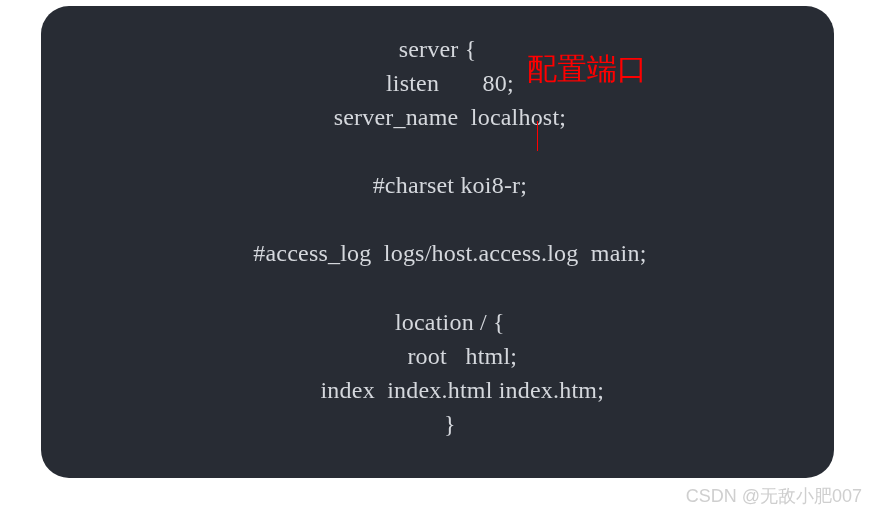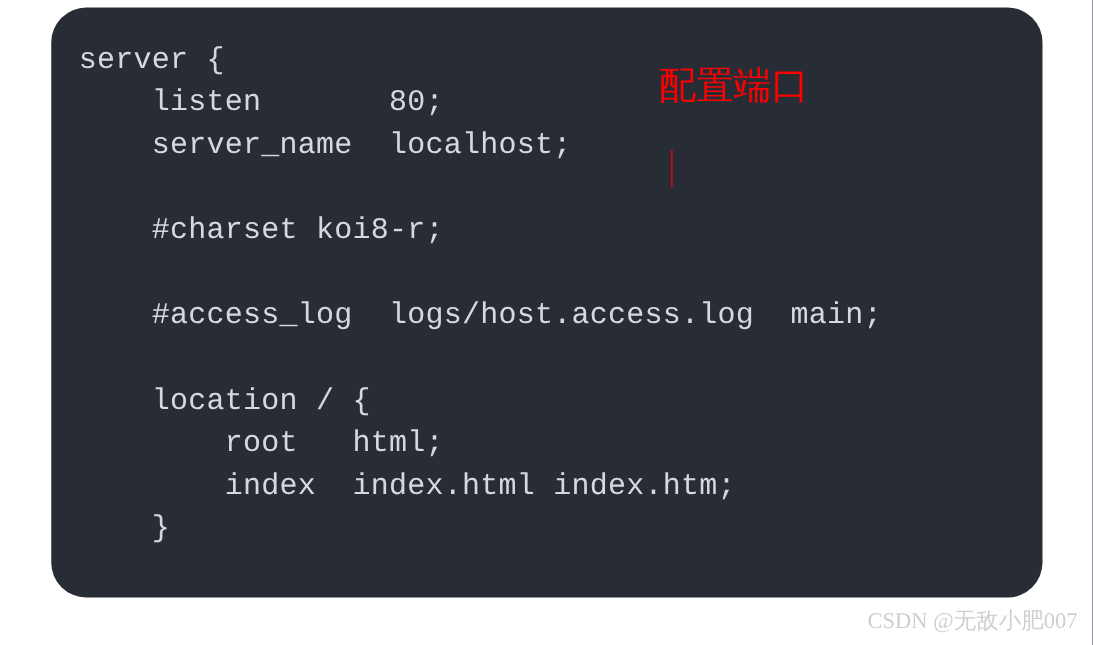--- a/index.html
+++ b/index.html
@@ -23,22 +23,23 @@
       background: #282c34;
       border-radius: 28px;
       padding: 26px 22px;
       color: #d5d8dd;
       font-size: 24px;
       line-height: 1.42;
       overflow: hidden;
     }
     .code-content {
       white-space: pre;
-      font-family: Liberation Mono, monospace;
+      font-family: Liberation Serif, serif;
       letter-spacing: 0.2px;
+      text-align: center;
     }
     .annotation {
       position: absolute;
       color: #ff0000;
       font-family: 'SimSun', 'NSimSun', serif;
       font-size: 30px;
       font-weight: normal;
       white-space: nowrap;
       margin-left: 48px;
     }
@@ -55,21 +56,21 @@
       width: 1px;
       height: 30px;
       background: #ff0000;
       vertical-align: -2px;
     }
     .watermark {
       position: absolute;
       right: 12px;
       bottom: 8px;
       color: #cfcfcf;
-      font-family: Liberation Serif, serif;
+      font-family: Liberation Sans, sans-serif;
       font-size: 18px;
       margin-left: 21px;
     }
   </style>
 </head>
 <body>
 
 <div class="code-box">
   <div class="code-content"><span>server {</span>
 <span>    listen       80;</span>

